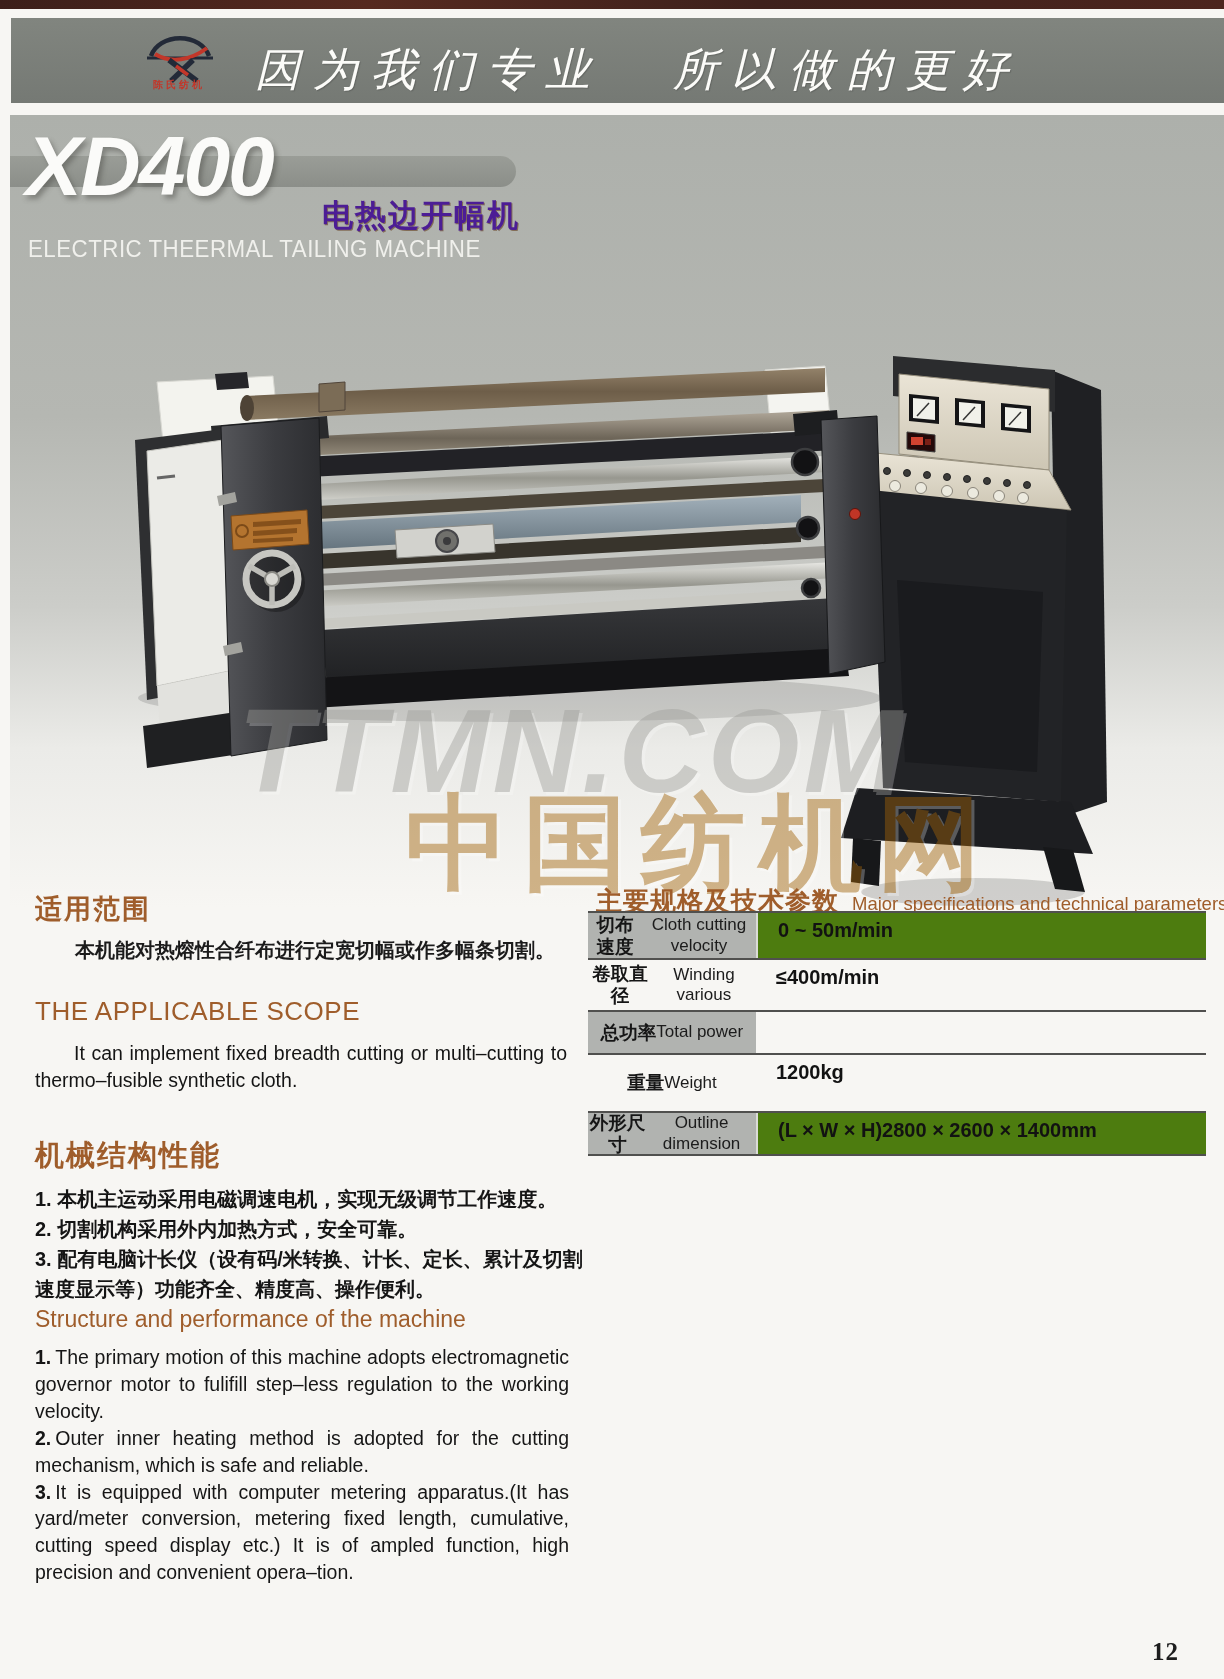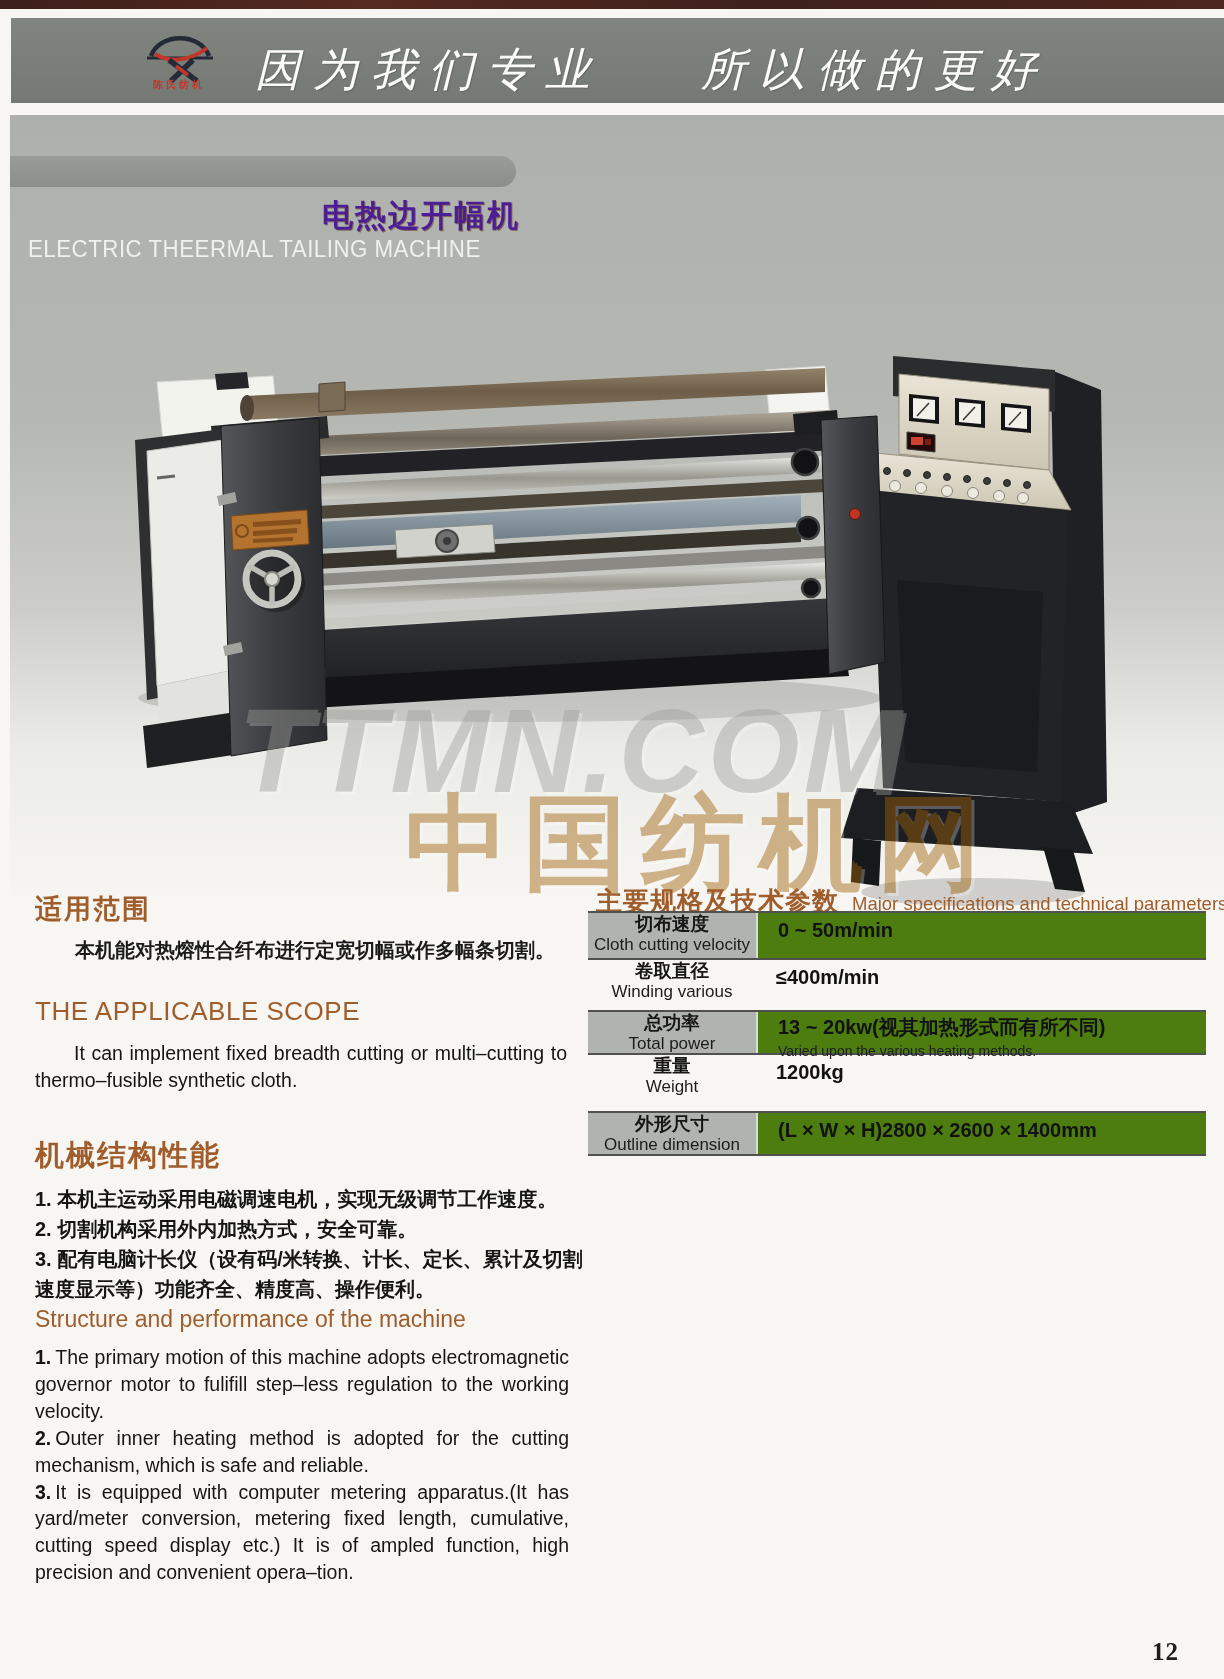--- a/index.html
+++ b/index.html
@@ -3,21 +3,21 @@
 <meta charset="utf-8">
 <style>
   html,body{margin:0;padding:0;background:#e8e6e2;}
   .page{position:relative;width:1224px;height:1679px;background:#f7f6f3;overflow:hidden;
         font-family:"Liberation Sans","DejaVu Sans",sans-serif;}
   .stripes{background-image:repeating-linear-gradient(90deg,rgba(255,255,255,.05) 0 3px,rgba(0,0,0,.035) 3px 6px);}
   .top-strip{position:absolute;left:0;top:0;width:1224px;height:9px;
         background:linear-gradient(90deg,#3c1f1a,#562a20 30%,#3e211c 62%,#4c251e);}
   .banner{position:absolute;left:11px;top:18px;width:1213px;height:85px;
         background:linear-gradient(180deg,#81857f,#757974);z-index:3;}
-  .banner .slogan{position:absolute;left:244px;top:22px;display:flex;gap:98px;
+  .banner .slogan{position:absolute;left:244px;top:22px;display:flex;gap:70px;
         font-size:45px;font-style:italic;color:#fcfcf9;letter-spacing:13px;white-space:nowrap;
         text-shadow:1px 1px 1px rgba(40,40,40,.25);}
   .logo-svg{position:absolute;left:118px;top:8px;}
   .logo-caption{position:absolute;left:118px;top:60px;width:100px;text-align:center;
         font-size:10px;color:#c2372a;letter-spacing:3px;font-weight:bold;}
   .content-gray{position:absolute;left:10px;top:115px;width:1214px;height:792px;z-index:1;
         background:linear-gradient(180deg,#adb0ab 0%,#b5b7b2 38%,#cccdc9 62%,#ebebe8 80%,#f7f6f3 100%);}
   .titlebar{position:absolute;left:10px;top:156px;width:506px;height:31px;z-index:3;
         background:linear-gradient(180deg,#9a9d97,#8b8e89);border-radius:0 17px 17px 0;}
   .model{position:absolute;left:26px;top:124px;z-index:4;margin:0;
@@ -46,21 +46,21 @@
   #str-list-cn p{margin:0;font-size:20px;line-height:1.5;font-weight:600;color:#151515;}
   #str-h-en{position:absolute;left:35px;top:1306px;z-index:4;font-size:23px;font-weight:normal;}
   #str-list-en{position:absolute;left:35px;top:1344px;width:534px;z-index:4;}
   #str-list-en p{margin:0;font-size:19.5px;line-height:1.38;color:#161616;text-align:justify;}
   #str-list-en .num{font-weight:bold;margin-right:4px;}
   .specs-header{position:absolute;left:596px;top:884px;z-index:4;display:flex;align-items:baseline;gap:13px;white-space:nowrap;justify-content:space-between;}
   .specs-h-cn{font-size:26px;font-weight:bold;color:#9f5d2b;letter-spacing:1px;}
   .specs-h-en{font-size:18.5px;color:#9f5d2b;}
   .specs-table{position:absolute;left:588px;top:911px;width:618px;z-index:4;}
   .srow{display:flex;box-sizing:border-box;}
-  .srow .lbl{width:168px;display:flex;flex-direction:column;align-items:center;
+  .srow .lbl{width:168px;display:flex;flex-direction:row;justify-content:center;align-items:center;
         text-align:center;line-height:1.18;}
   .srow .lbl .cn{font-size:18.5px;font-weight:600;color:#161616;}
   .srow .lbl .en{font-size:17px;color:#1c1c1c;}
   .srow .val{flex:1;padding:6px 0 0 20px;}
   .srow .val .v{font-size:20px;font-weight:600;color:#121212;}
   .srow .val .note{font-size:14px;color:#1e1e1e;margin-top:2px;font-weight:normal;}
   .srow.shaded{border-top:2px solid #50504e;border-bottom:2px solid #50504e;}
   .srow.shaded .lbl{background:#b1b3b0;}
   .srow.shaded .val{background:#4d7c0f;border-left:2px solid #dbdbd8;}
   .pageno{position:absolute;left:1152px;top:1638px;z-index:4;
@@ -85,20 +85,21 @@
     <div class="logo-caption">陈氏纺机</div>
     <div class="slogan">
       <span>因为我们专业</span>
       <span>所以做的更好</span>
     </div>
   </header>
 
   <div class="content-gray stripes"></div>
 
   <div class="titlebar"></div>
+  <h1 class="model">XD400</h1>
   <div class="model-cn">电热边开幅机</div>
   <div class="model-en">ELECTRIC THEERMAL TAILING MACHINE</div>
 
   <svg class="machine" width="1030" height="580" viewBox="0 0 1030 580">
     <defs>
       <linearGradient id="gPipe" x1="0" y1="0" x2="0" y2="1">
           <stop offset="0" stop-color="#93826a"></stop>
           <stop offset=".45" stop-color="#6e5e49"></stop>
           <stop offset="1" stop-color="#8a7a62"></stop>
         </linearGradient>
@@ -273,24 +274,20 @@
       </div>
       <div class="val">
         <div class="v">≤400m/min</div>
       </div>
     </div>
     <div class="srow shaded" style="height:45px">
       <div class="lbl">
         <div class="cn">总功率</div>
         <div class="en">Total power</div>
       </div>
-      <div class="val" style="padding-top:2px">
-        <div class="v">13 ~ 20kw(视其加热形式而有所不同)</div>
-        <div class="note">Varied upon the various heating methods.</div>
-      </div>
     </div>
     <div class="srow" style="height:56px">
       <div class="lbl">
         <div class="cn">重量</div>
         <div class="en">Weight</div>
       </div>
       <div class="val">
         <div class="v">1200kg</div>
       </div>
     </div>

